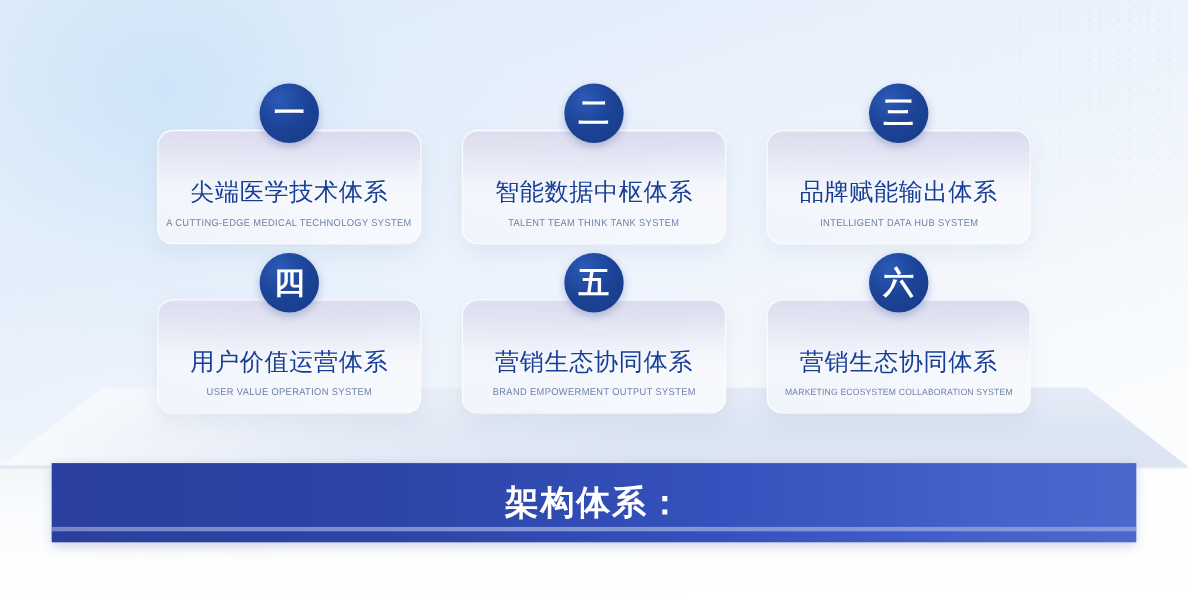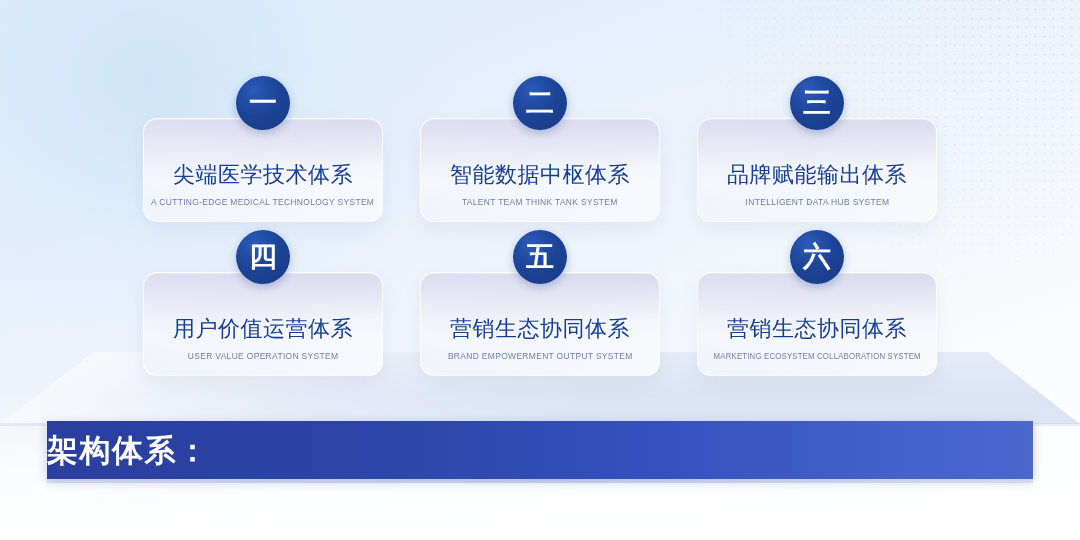--- a/index.html
+++ b/index.html
@@ -172,26 +172,26 @@
     letter-spacing: .35px;
     white-space: nowrap;
     transform: scaleX(.94);
   }
   .card-sub.tight { font-size: 8.3px; letter-spacing: .2px; }
 
   
   .banner {
     position: absolute;
     left: 47px; top: 421px;
-    width: 986px; height: 58px;
+    width: 986px; height: 72px;
     background: linear-gradient(to right, #2a3f9e 0%, #2b44a6 30%, #3551bd 62%, #4463cb 88%, #4a68ce 100%);
     box-shadow: 0 3px 10px rgba(40,60,140,.22);
     display: flex;
     align-items: center;
-    justify-content: flex-start;
+    justify-content: center;
     overflow: hidden;
   }
   .banner-inner {
     display: flex;
     align-items: baseline;
     font-family: "DejaVu Sans", "Liberation Sans", sans-serif;
     font-size: 31px;
     font-weight: 700;
     letter-spacing: 1.5px;
     line-height: 1;

